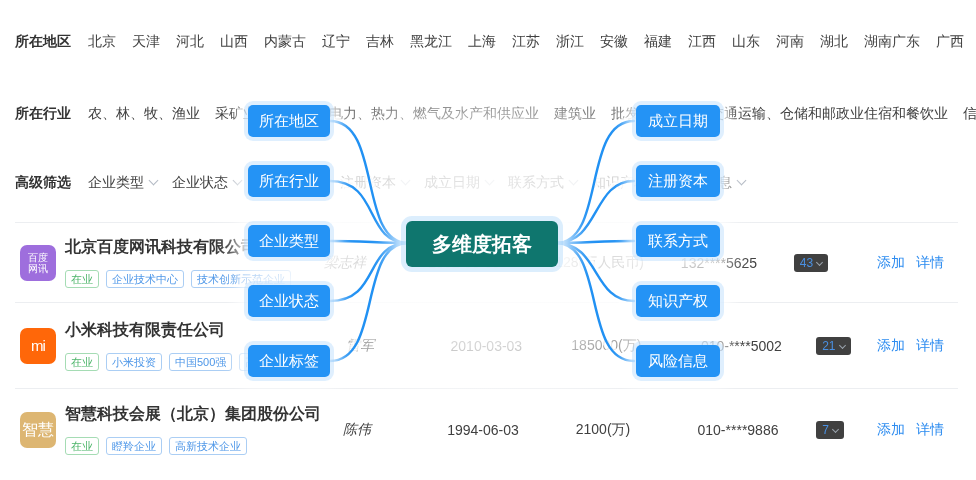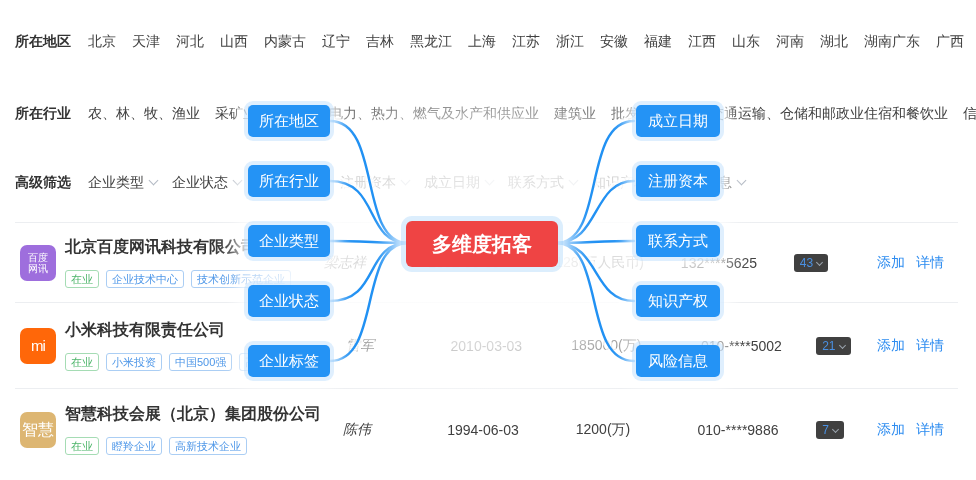--- a/index.html
+++ b/index.html
@@ -54,21 +54,21 @@
   .glow { position:absolute; left:213px; top:68px; width:540px; height:350px; z-index:2;
           background:radial-gradient(ellipse at center, rgba(255,255,255,0.95) 0%,
                      rgba(255,255,255,0.78) 42%, rgba(255,255,255,0) 72%);
           pointer-events:none; }
   svg.mm-lines { position:absolute; left:0; top:0; z-index:3; pointer-events:none; }
   .mm-node { position:absolute; z-index:4; background:#2493f5; color:#fff; border-radius:5px;
              display:flex; align-items:center; justify-content:center; font-size:15px;
              width:82px; height:32px;
              box-shadow:0 0 0 4px rgba(140,198,250,0.28), 0 0 16px 9px rgba(255,255,255,0.92); }
   .mm-node.right { width:84px; }
-  .mm-center { position:absolute; z-index:4; background:#ef4444; color:#fff; border-radius:6px;
+  .mm-center { position:absolute; z-index:4; background:#0f766e; color:#fff; border-radius:6px;
                display:flex; align-items:center; justify-content:center;
                font-size:20px; font-weight:bold; left:406px; top:221px; width:152px; height:46px;
                box-shadow:0 0 0 5px rgba(140,198,250,0.3), 0 0 22px 14px rgba(255,255,255,0.92); }
 </style>
 </head>
 <body>
 
 <div class="page">
 
   <div class="filter-row" style="top:31px;">
@@ -228,21 +228,21 @@
       <div class="c-name">智慧科技会展（北京）集团股份公司</div>
       <div class="c-tags">
 
       <span class="tag tag-green">在业</span>
           <span class="tag tag-blue">瞪羚企业</span>
           <span class="tag tag-blue">高新技术企业</span>
         </div>
     </div>
     <div class="c-contact">陈伟</div>
     <div class="c-date">1994-06-03</div>
-    <div class="c-capital">1200(万)</div>
+    <div class="c-capital">2100(万)</div>
     <div class="c-phone">010-****9886</div>
     <div class="c-badge-box">
       <span class="badge">
           <span>7</span>
           <i class="chev"></i>
         </span>
     </div>
     <div class="c-actions">
       <span class="c-link">添加</span>
       <span class="c-link">详情</span>

